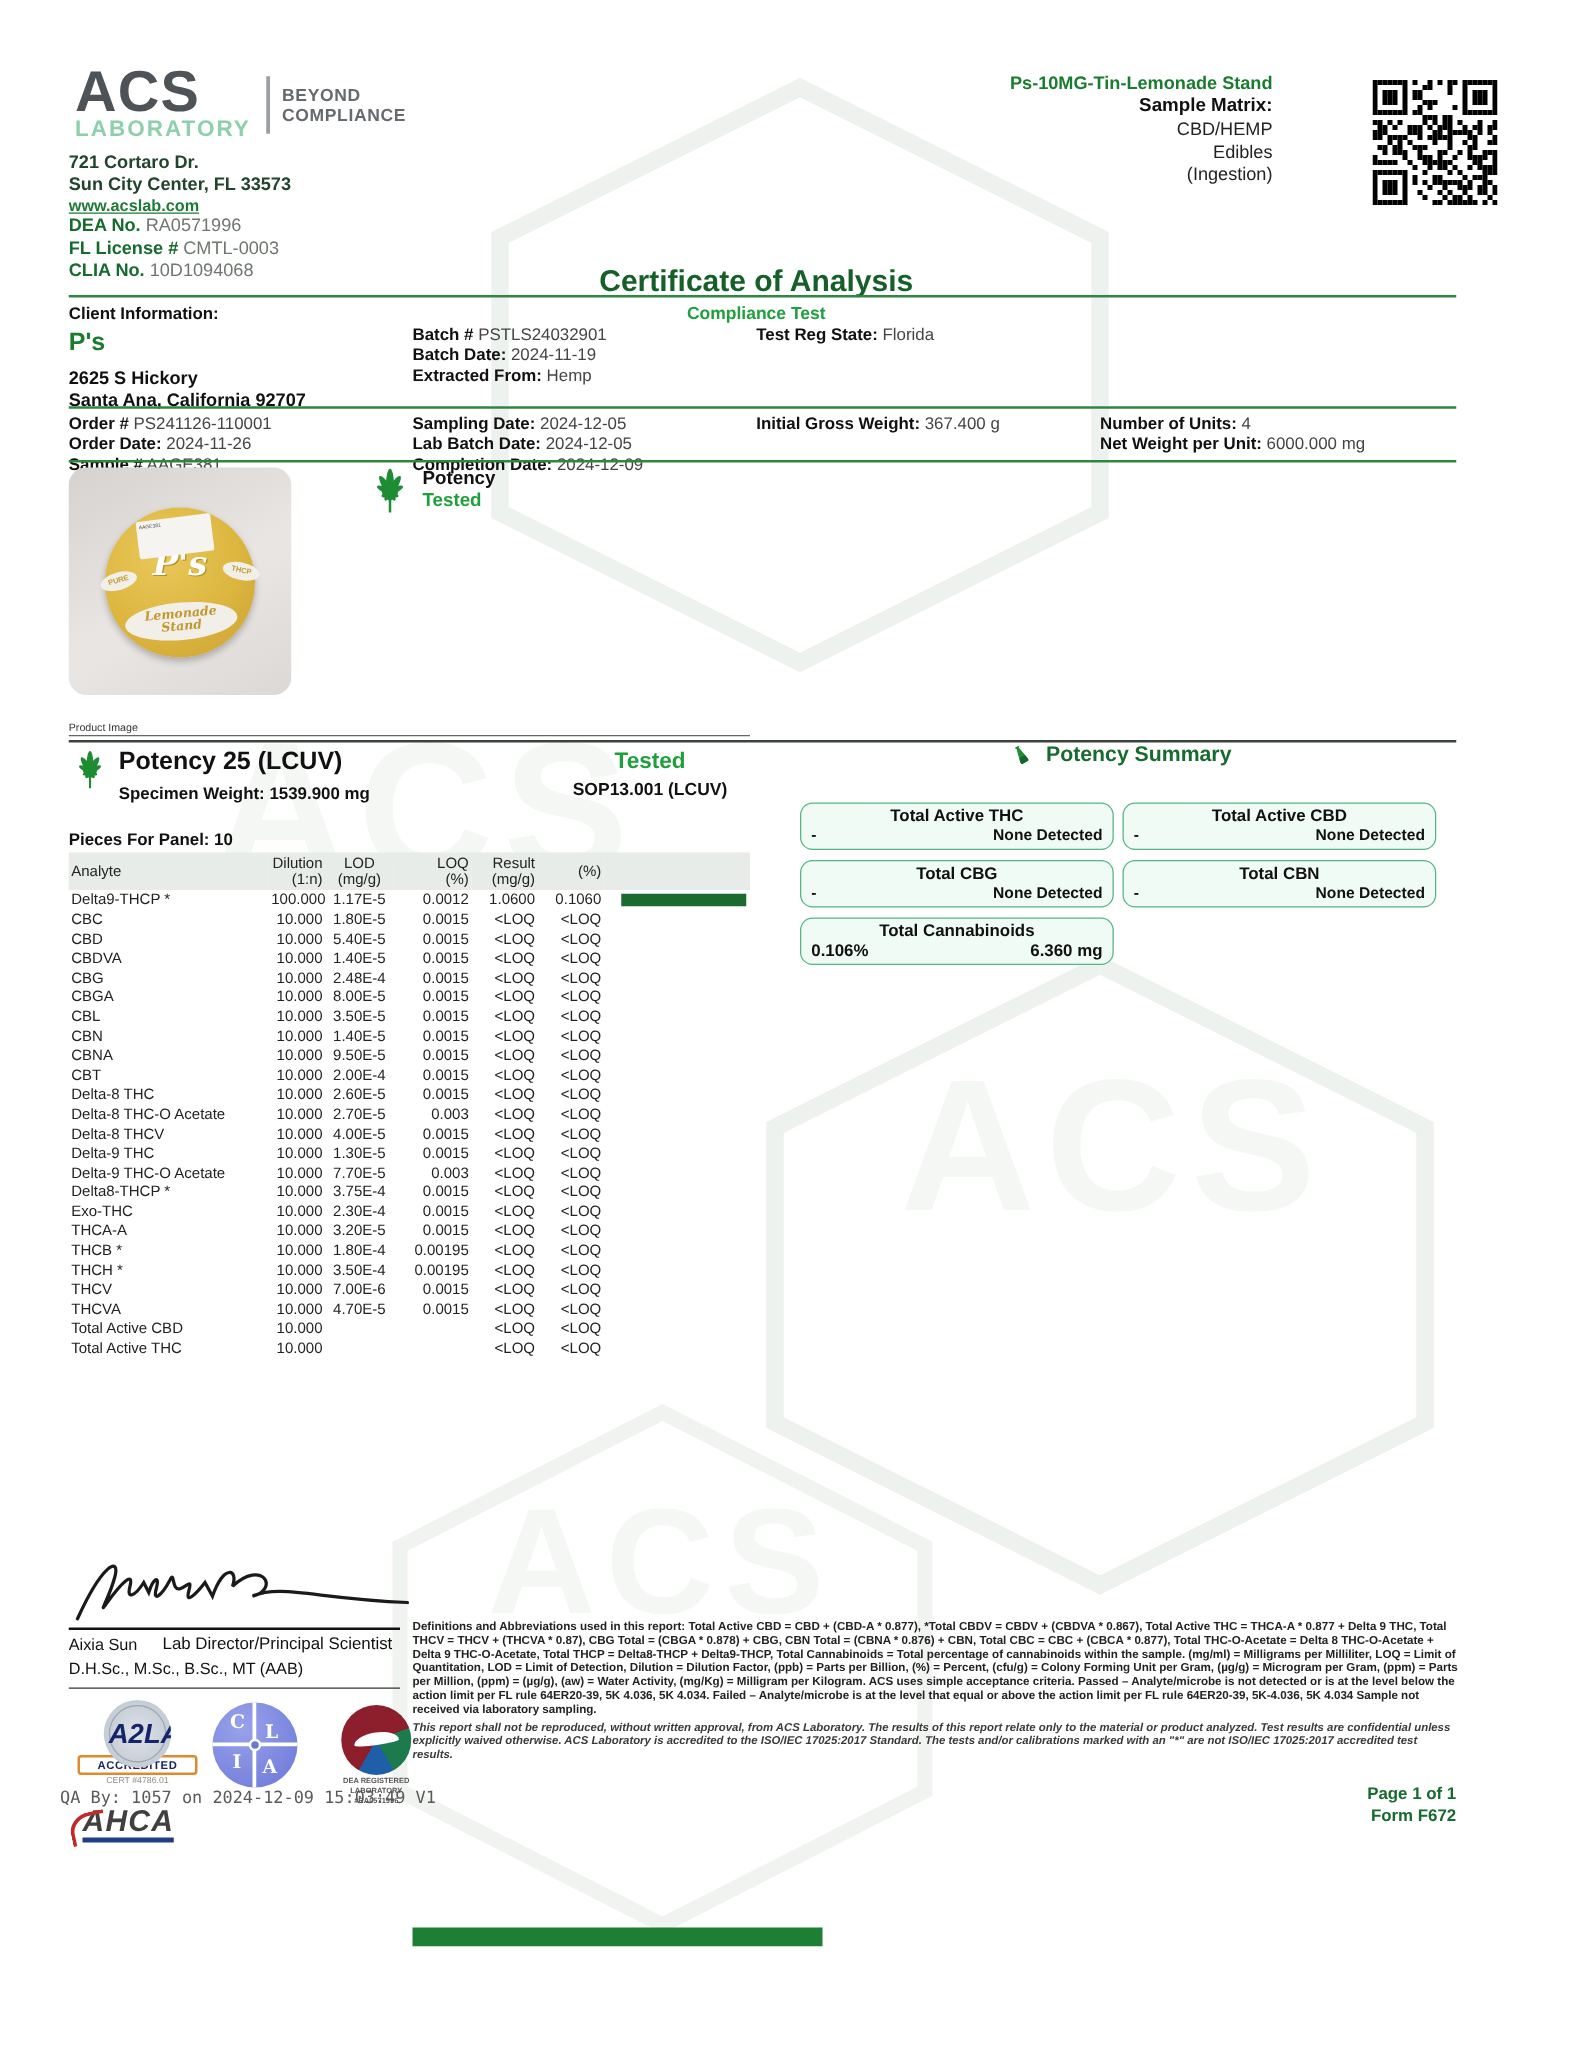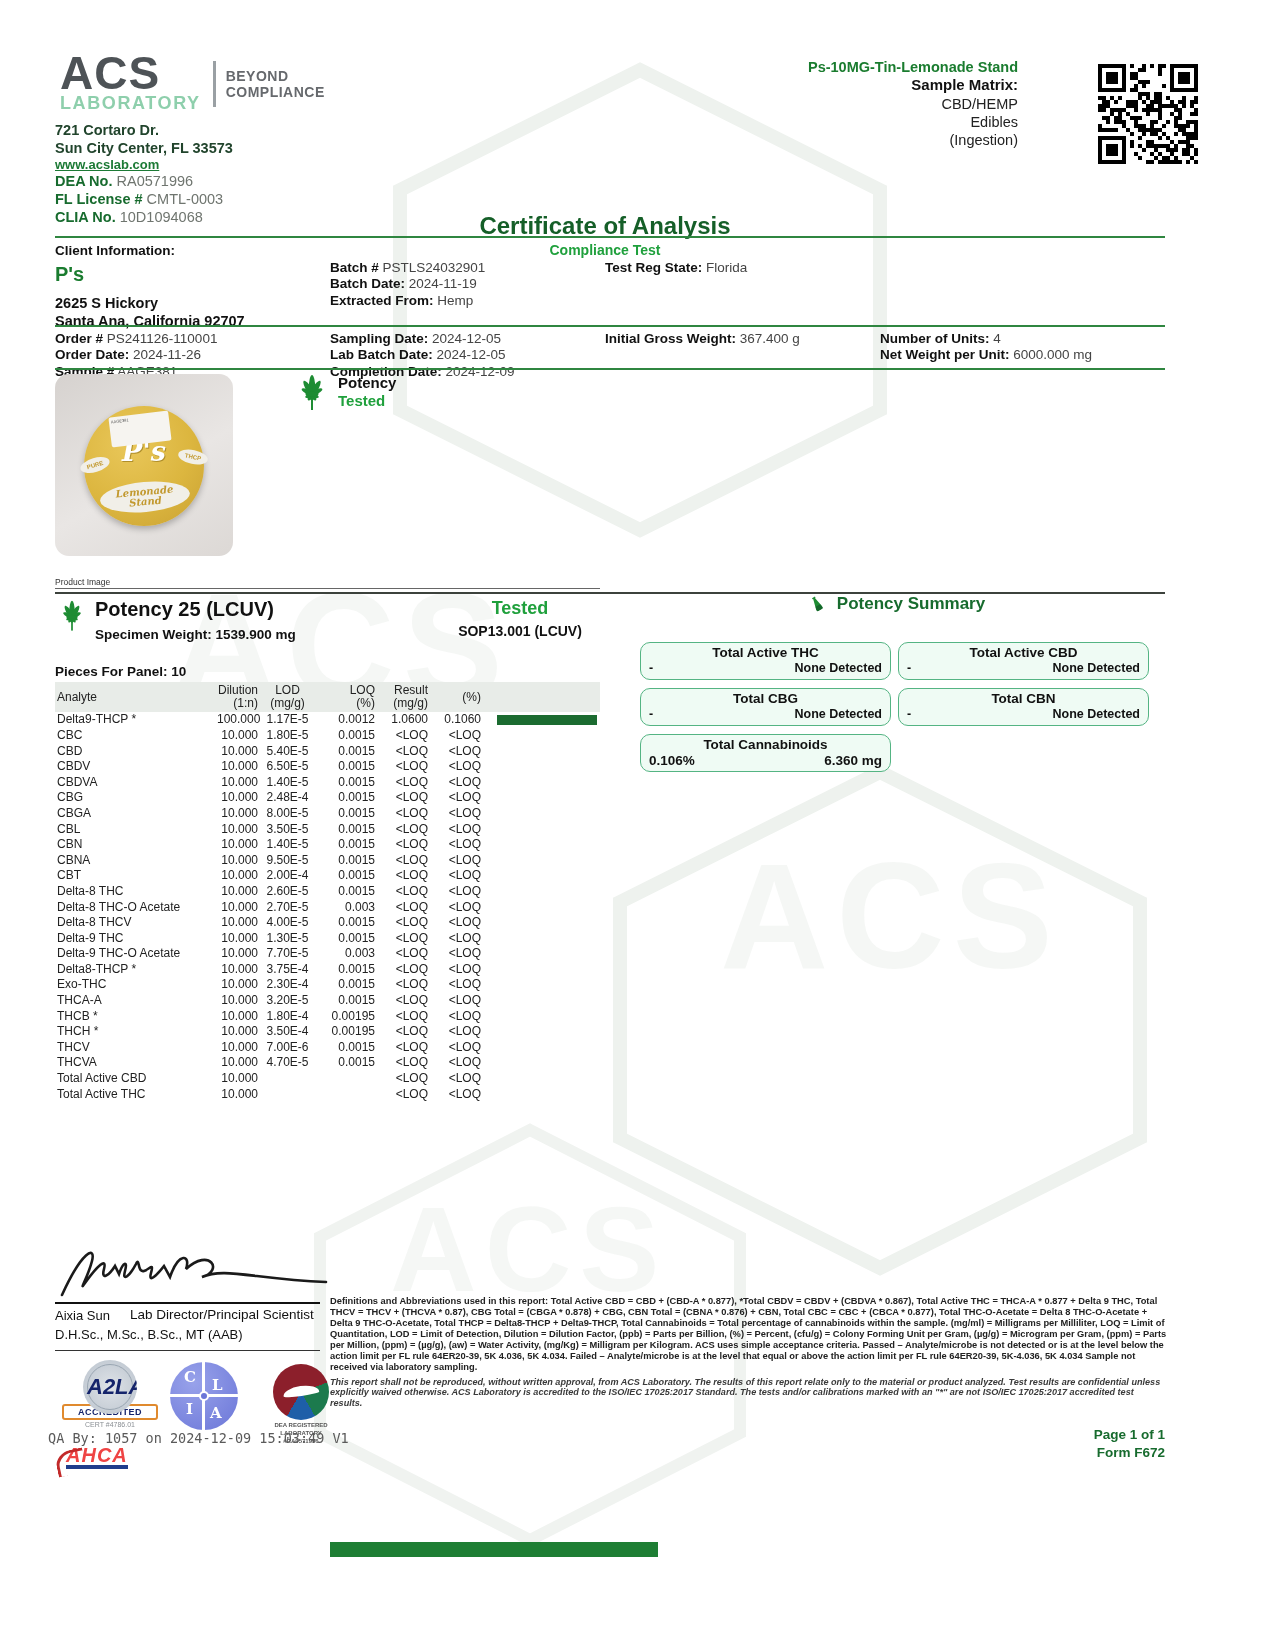--- a/index.html
+++ b/index.html
@@ -112,21 +112,21 @@
   .clia-cross-v{position:absolute;left:32px;top:0;width:3px;height:68px;background:#fff;}
   .clia-cross-h{position:absolute;left:0;top:32px;width:68px;height:3px;background:#fff;}
   .clia-letter{position:absolute;color:#fff;font-size:15px;font-weight:bold;font-family:"DejaVu Serif",serif;}
   .clia-dot{position:absolute;left:29px;top:29px;width:10px;height:10px;border:2px solid #fff;border-radius:50%;box-sizing:border-box;background:#6b76d8;}
   .logo-dea{position:absolute;left:262px;top:1364px;width:78px;text-align:center;}
   .dea-circle{width:56px;height:56px;border-radius:50%;margin:0 auto;position:relative;overflow:hidden;
       background:conic-gradient(from -90deg,#8c1f2b 0 160deg,#1c7a4d 160deg 240deg,#1e5fa8 240deg 300deg,#8c1f2b 300deg 360deg);}
   .dea-bird{position:absolute;left:10px;top:22px;width:36px;height:10px;background:#fff;border-radius:50% 50% 50% 50%/80% 80% 20% 20%;transform:rotate(-8deg);}
   .dea-cap{font-size:6px;color:#555;font-weight:bold;line-height:1.3;margin-top:2px;}
   .logo-ahca{position:absolute;left:66px;top:1444px;}
-  .ahca-text{font-size:20px;font-weight:bold;font-style:italic;color:#ef4444;letter-spacing:1px;}
+  .ahca-text{font-size:24px;font-weight:bold;font-style:italic;color:#404040;letter-spacing:1px;}
   .ahca-swoosh{position:absolute;left:-10px;top:6px;width:26px;height:22px;border-left:3px solid #c22a2a;
       border-top:3px solid #c22a2a;border-radius:60% 0 0 0;transform:rotate(-12deg);}
   .ahca-bar{height:4px;background:#1f3d8c;margin-top:-2px;}
   
   .legal{position:absolute;left:330px;top:1296px;width:838px;color:#222;}
   .legal-def{font-size:9.3px;line-height:1.18;font-weight:bold;}
   .legal-disc{font-size:9.1px;line-height:1.15;font-style:italic;font-weight:bold;color:#3a3a3a;margin-top:4px;}
   
   .footer-qa{position:absolute;left:48px;top:1430px;font-family:"DejaVu Sans Mono",monospace;
       font-size:13.5px;color:#5a5a5a;}
@@ -714,29 +714,20 @@
         <tr>
           <td class="c0">CBD</td>
           <td class="c1">10.000</td>
           <td class="c2">5.40E-5</td>
           <td class="c3">0.0015</td>
           <td class="c4">&lt;LOQ</td>
           <td class="c5">&lt;LOQ</td>
           <td class="c6"></td>
         </tr>
         <tr>
-          <td class="c0">CBDV</td>
-          <td class="c1">10.000</td>
-          <td class="c2">6.50E-5</td>
-          <td class="c3">0.0015</td>
-          <td class="c4">&lt;LOQ</td>
-          <td class="c5">&lt;LOQ</td>
-          <td class="c6"></td>
-        </tr>
-        <tr>
           <td class="c0">CBDVA</td>
           <td class="c1">10.000</td>
           <td class="c2">1.40E-5</td>
           <td class="c3">0.0015</td>
           <td class="c4">&lt;LOQ</td>
           <td class="c5">&lt;LOQ</td>
           <td class="c6"></td>
         </tr>
         <tr>
           <td class="c0">CBG</td>

